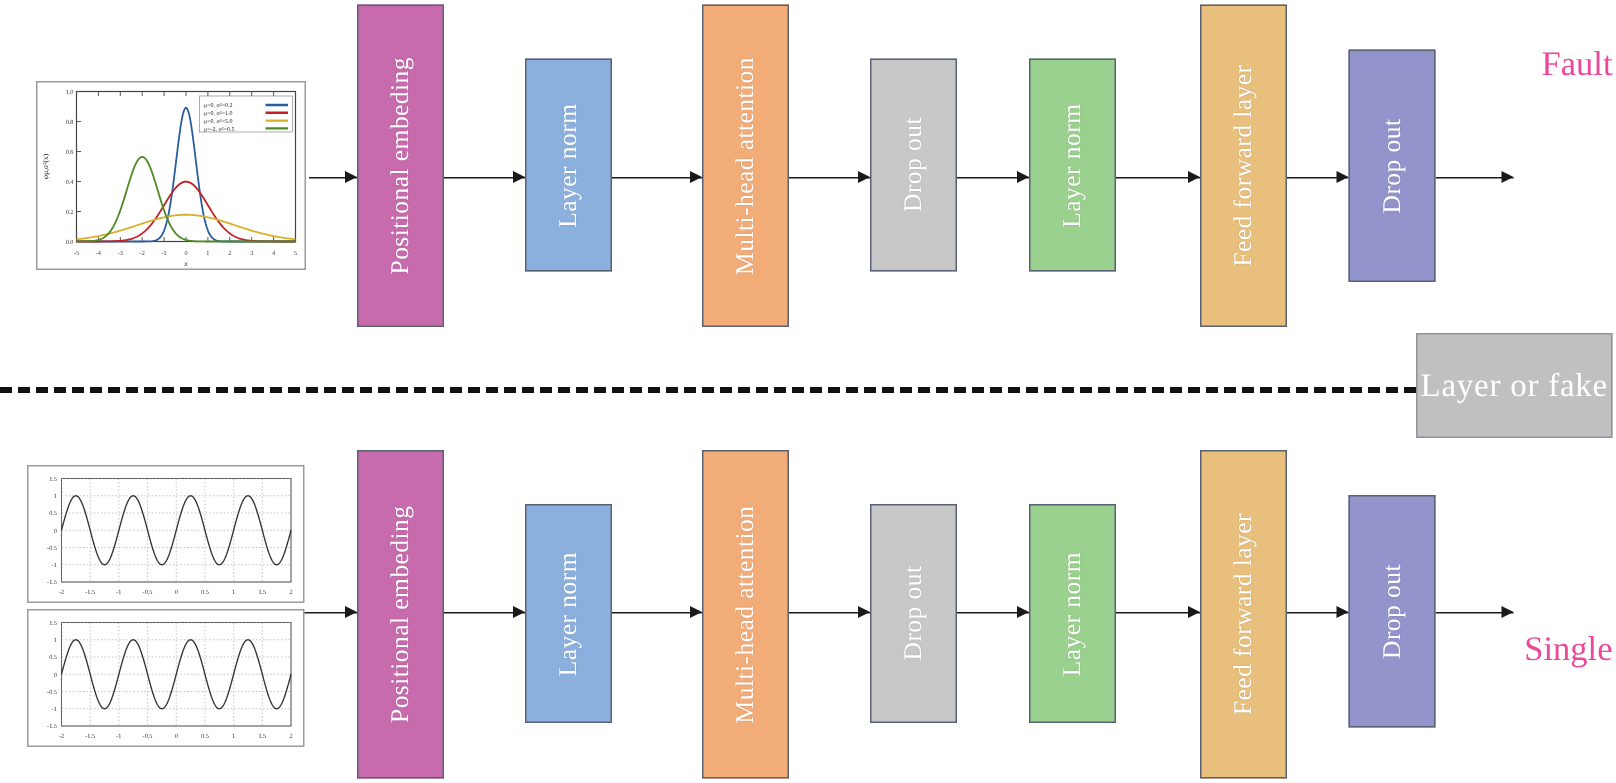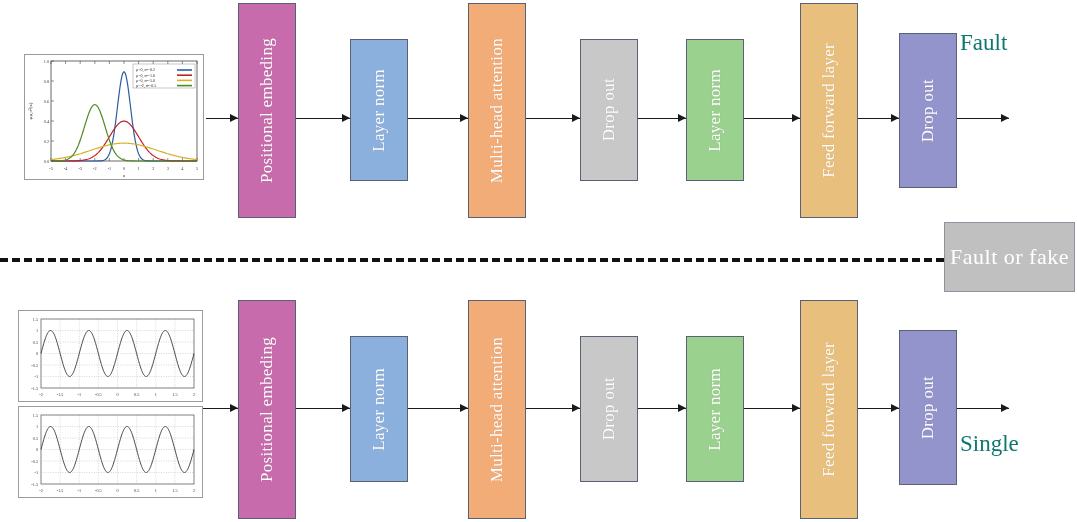--- a/index.html
+++ b/index.html
@@ -70,25 +70,25 @@
   
   .dashline {
     position: absolute;
     height: 0;
     border-top: 4px dashed #111111;
   }
 
   
   .outlabel {
     position: absolute;
-    color: #0f766e;
+    color: #ec4899;
     font-family: "Liberation Serif", "DejaVu Serif", serif;
     font-size: 23px;
     line-height: 1.12;
-    text-align: left;
+    text-align: right;
   }
 
   
   .rf-box {
     position: absolute;
     box-sizing: border-box;
     display: flex;
     align-items: center;
     justify-content: center;
     border: 1px solid #8e939f;
@@ -221,21 +221,21 @@
     <span class="vlabel">Drop out</span>
   </div>
 
   <div class="outlabel" style="left:960px; top:30px; width:115px;">
     <div>Fault</div>
   </div>
 
   <div class="dashline" style="left:0px; top:258px; width:944px;"></div>
 
   <div class="rf-box" style="left:944px; top:222px; width:131px; height:70px; background:#c0c0c0;">
-    <span>Fault or fake</span>
+    <span>Layer or fake</span>
   </div>
 
   <div class="plotbox" id="sine-plot-1" style="left:18px; top:310px; width:185px; height:92px;">
       <svg width="183" height="90" viewBox="0 0 183 90">
         <rect x="22" y="8" width="153" height="69" fill="#fff" stroke="#555" stroke-width="0.7"></rect>
         <line x1="22" y1="8" x2="22" y2="77" stroke="#999" stroke-width="0.4" stroke-dasharray="1,1.4"></line>
         <line x1="41.125" y1="8" x2="41.125" y2="77" stroke="#999" stroke-width="0.4" stroke-dasharray="1,1.4"></line>
         <line x1="60.25" y1="8" x2="60.25" y2="77" stroke="#999" stroke-width="0.4" stroke-dasharray="1,1.4"></line>
         <line x1="79.375" y1="8" x2="79.375" y2="77" stroke="#999" stroke-width="0.4" stroke-dasharray="1,1.4"></line>
         <line x1="98.5" y1="8" x2="98.5" y2="77" stroke="#999" stroke-width="0.4" stroke-dasharray="1,1.4"></line>
@@ -353,17 +353,17 @@
   </div>
 
   <div class="node" style="left:800px; top:300px; width:58px; height:219px; background:#e8bf7c;">
     <span class="vlabel">Feed forward layer</span>
   </div>
 
   <div class="node" style="left:899px; top:330px; width:58px; height:155px; background:#9494cc;">
     <span class="vlabel">Drop out</span>
   </div>
 
-  <div class="outlabel" style="left:960px; top:420px; width:115px;margin-top:11px;">
+  <div class="outlabel" style="left:960px; top:420px; width:115px;">
     <div>Single</div>
   </div>
 
 </div>
 
 </body></html>

